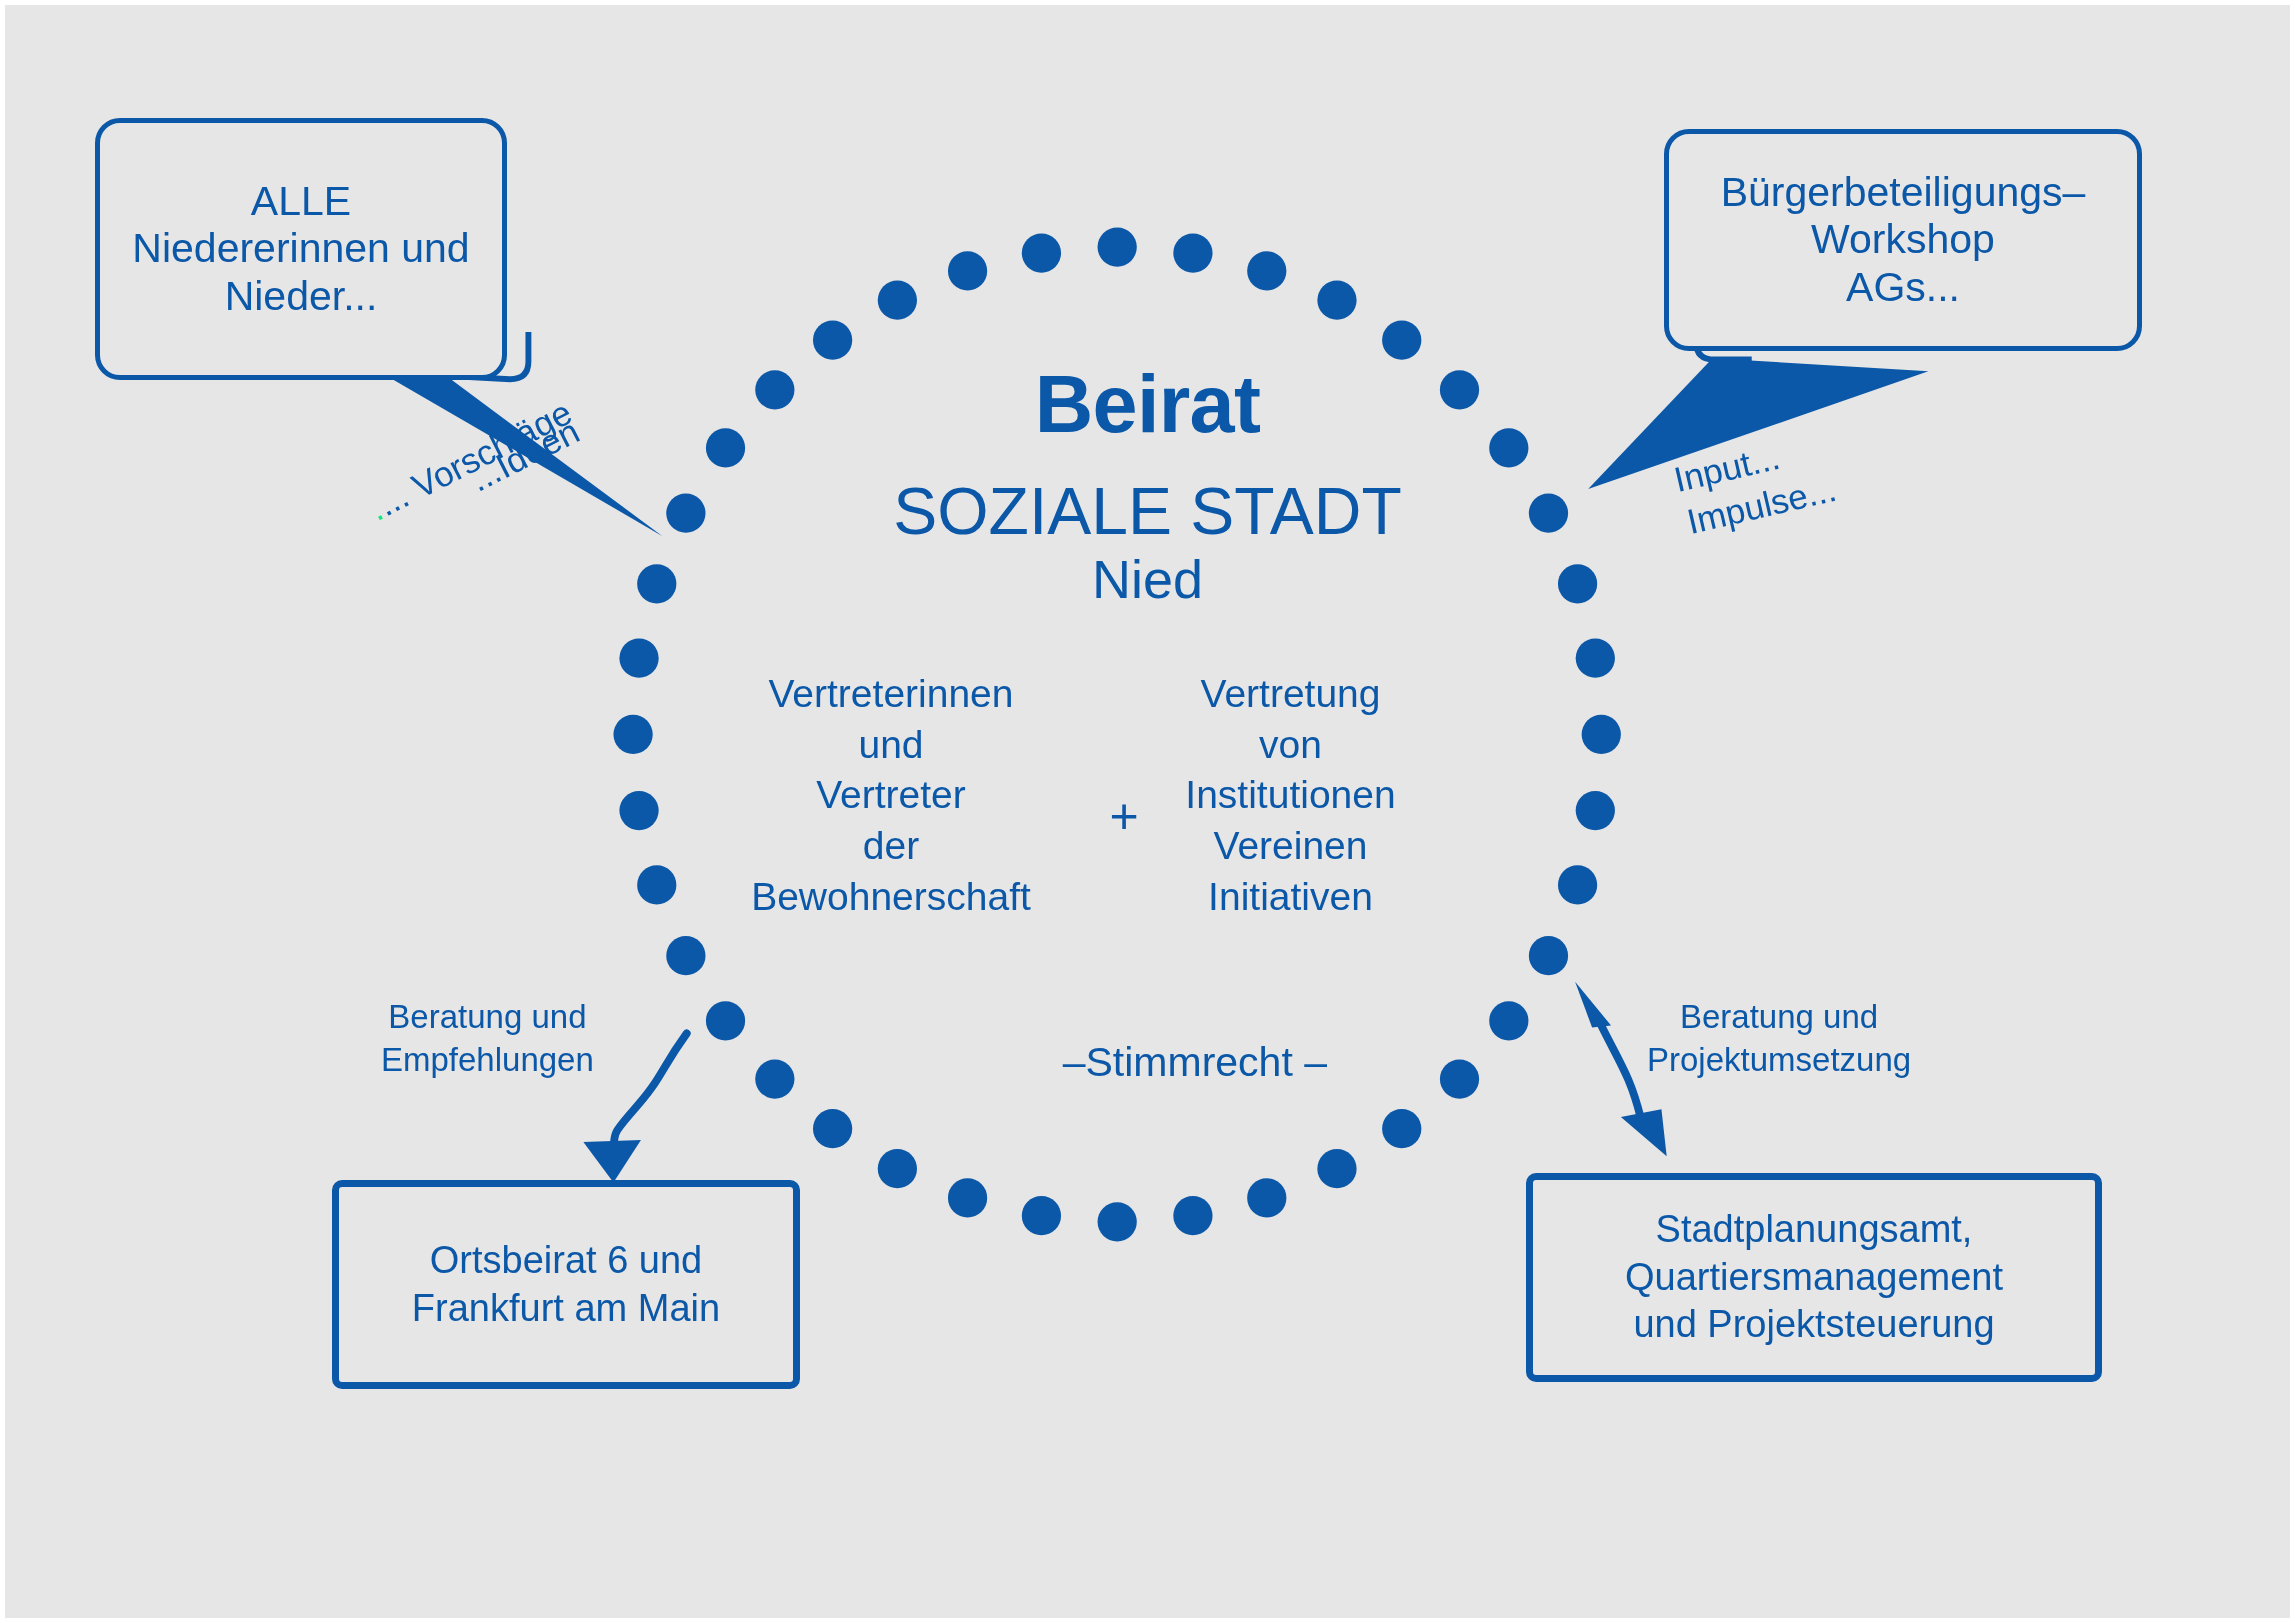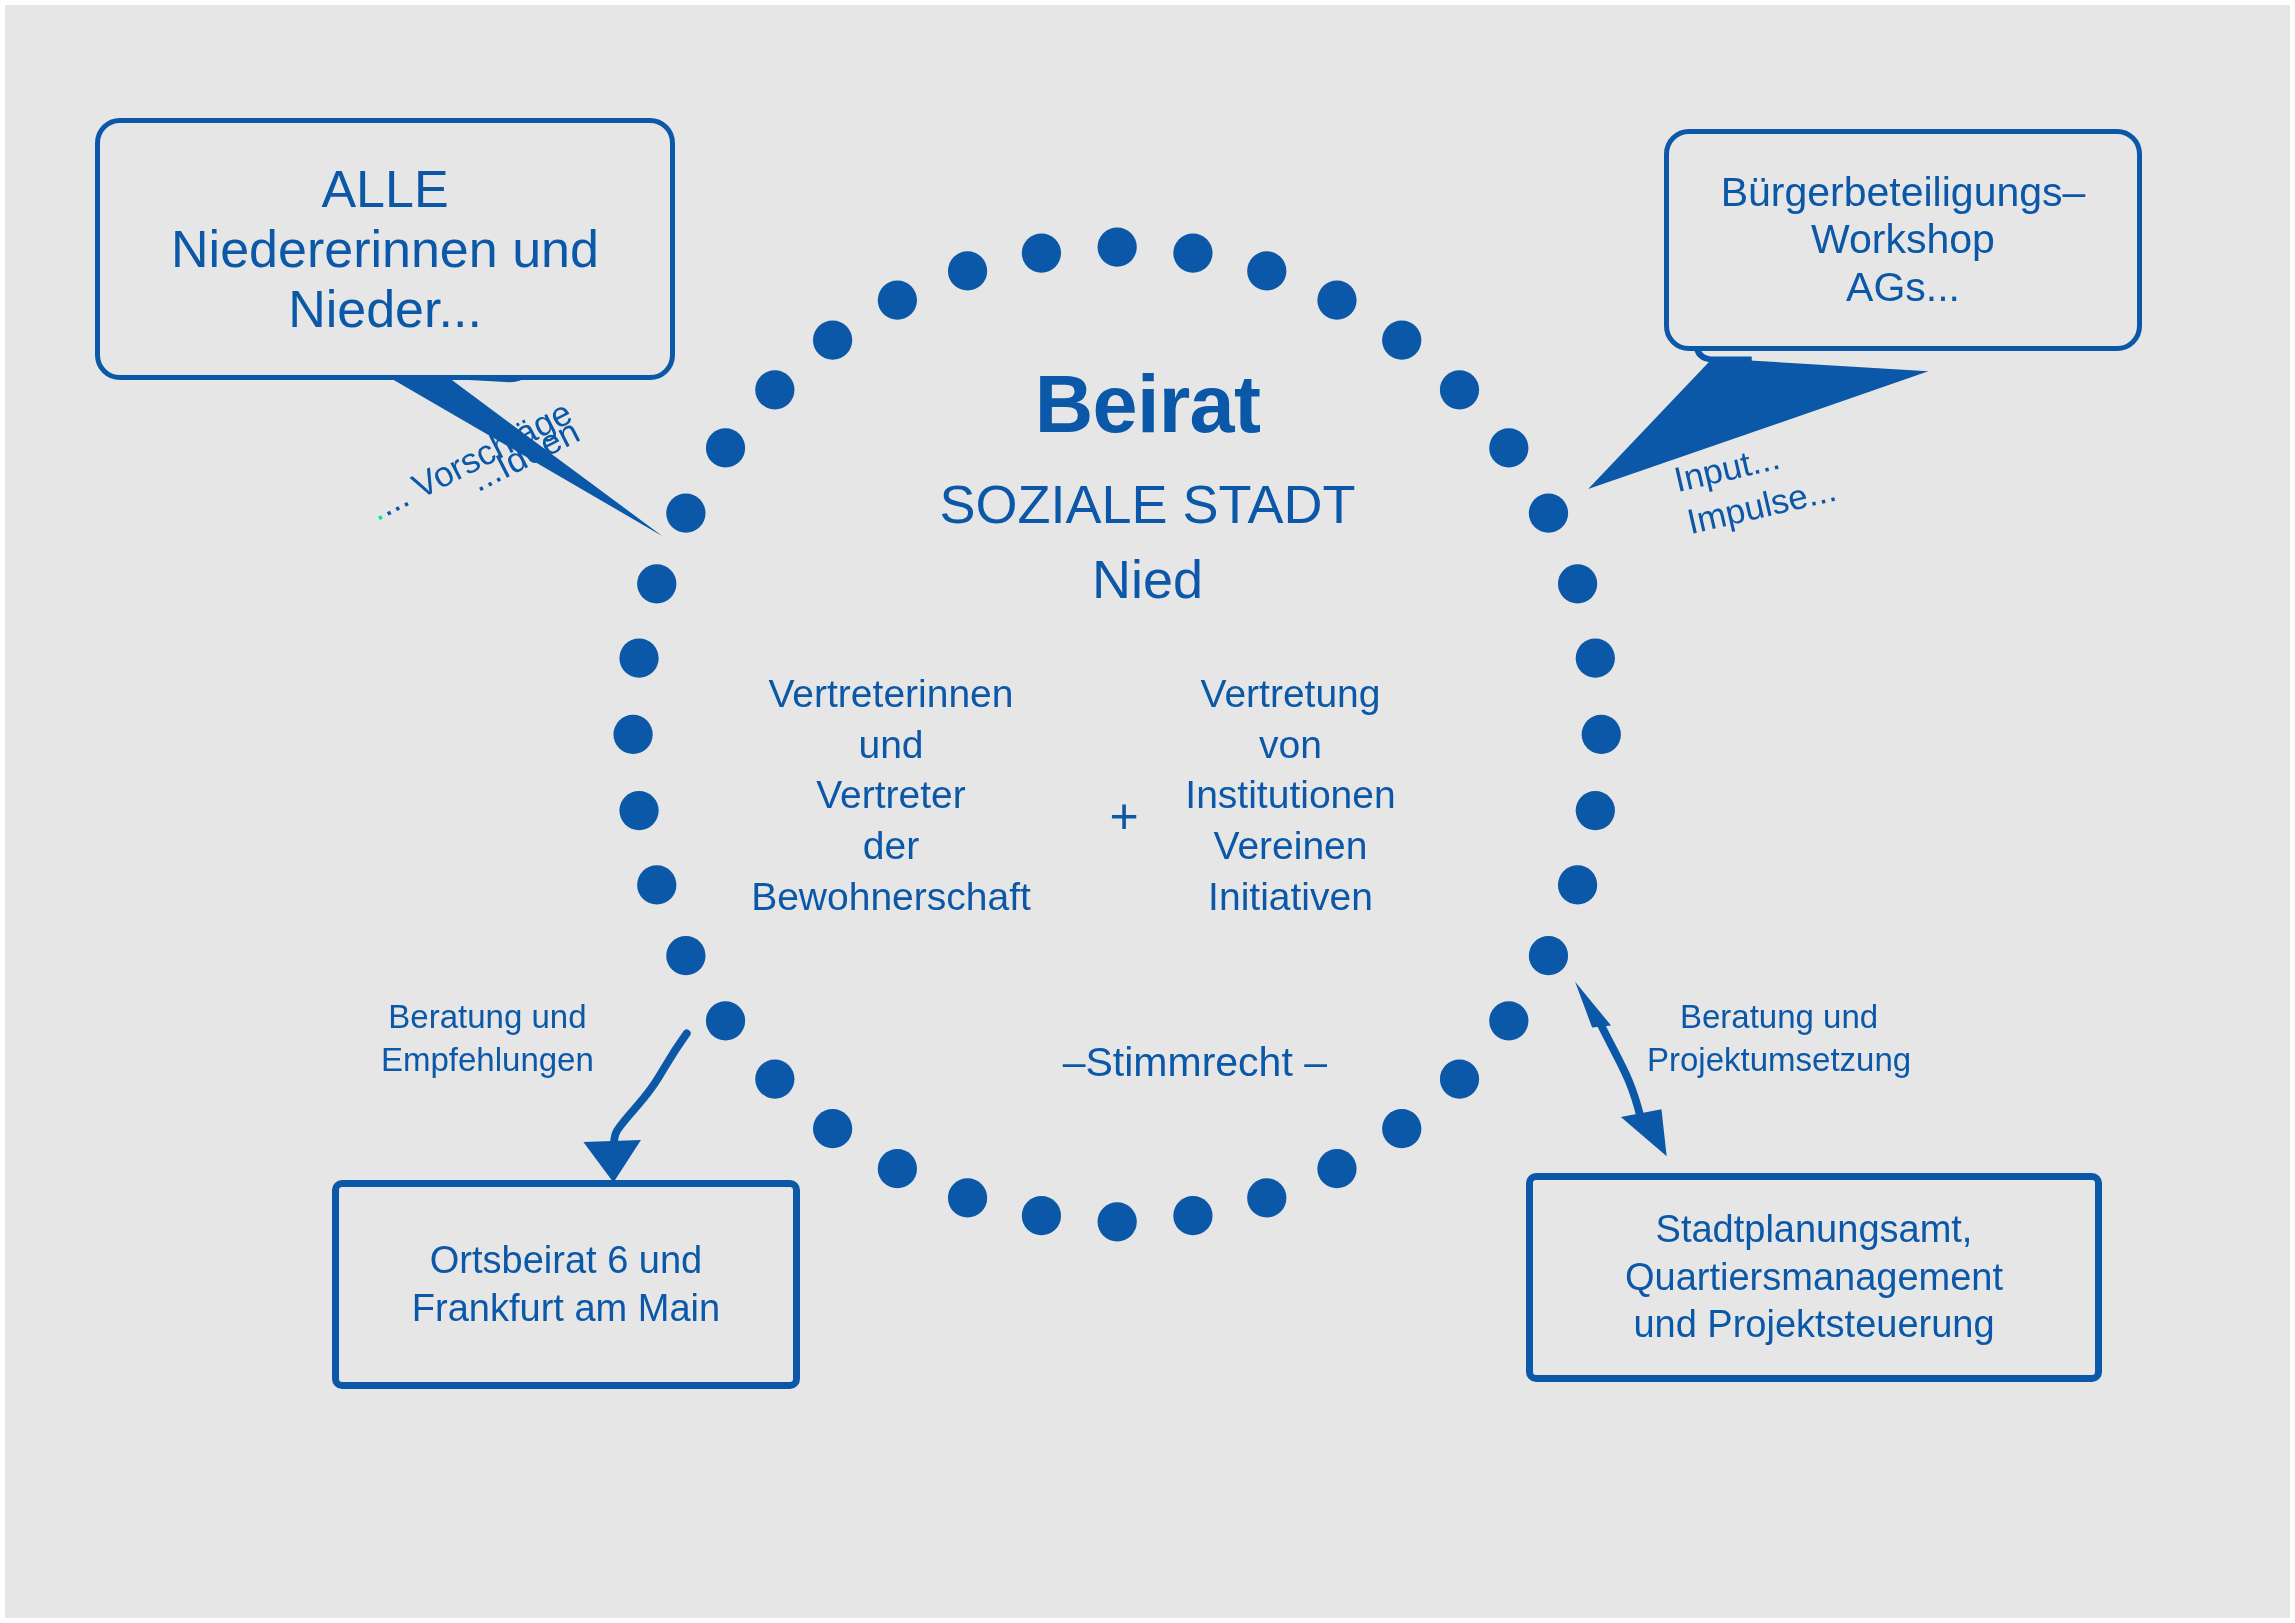--- a/index.html
+++ b/index.html
@@ -31,21 +31,21 @@
     flex-direction:column;
     align-items:center;
     justify-content:center;
     color:var(--blue);
     line-height:1.16;
     text-align:center;
     z-index:4;
   }
   .bubble .ln{display:block;white-space:nowrap;}
 
-  #bubble-alle{left:90px;top:113px;width:580px;height:262px;font-size:52px;}
+  #bubble-alle{left:90px;top:113px;width:412px;height:262px;font-size:41px;}
   #bubble-buerger{left:1659px;top:124px;width:478px;height:222px;font-size:41px;}
 
   
   .cornerbox{
     position:absolute;
     box-sizing:border-box;
     border:7.2px solid var(--blue);
     border-radius:10px;
     background:#e6e6e6;
     display:flex;flex-direction:column;
@@ -58,21 +58,21 @@
   }
   #box-ortsbeirat{left:327px;top:1175px;width:468px;height:209px;}
   #box-stadtplanung{left:1521px;top:1168px;width:576px;height:209px;}
 
   
   .ctitle{
     position:absolute;z-index:3;color:var(--blue);
     text-align:center;width:100%;left:0;
   }
   #title-beirat{top:353px;font-size:81px;font-weight:bold;letter-spacing:-0.7px;}
-  #title-soziale{top:468px;font-size:54px;}
+  #title-soziale{top:468px;font-size:66px;}
   #title-nied{top:543px;font-size:54px;}
 
   .col{
     position:absolute;z-index:3;color:var(--blue);
     font-size:39px;line-height:1.30;text-align:center;
   }
   #col-left{left:703px;top:664px;width:366px;}
   #col-right{left:1122px;top:664px;width:327px;}
   #plus-sign{position:absolute;left:1083px;top:782px;width:72px;text-align:center;
              font-size:50px;color:var(--blue);z-index:3;}

